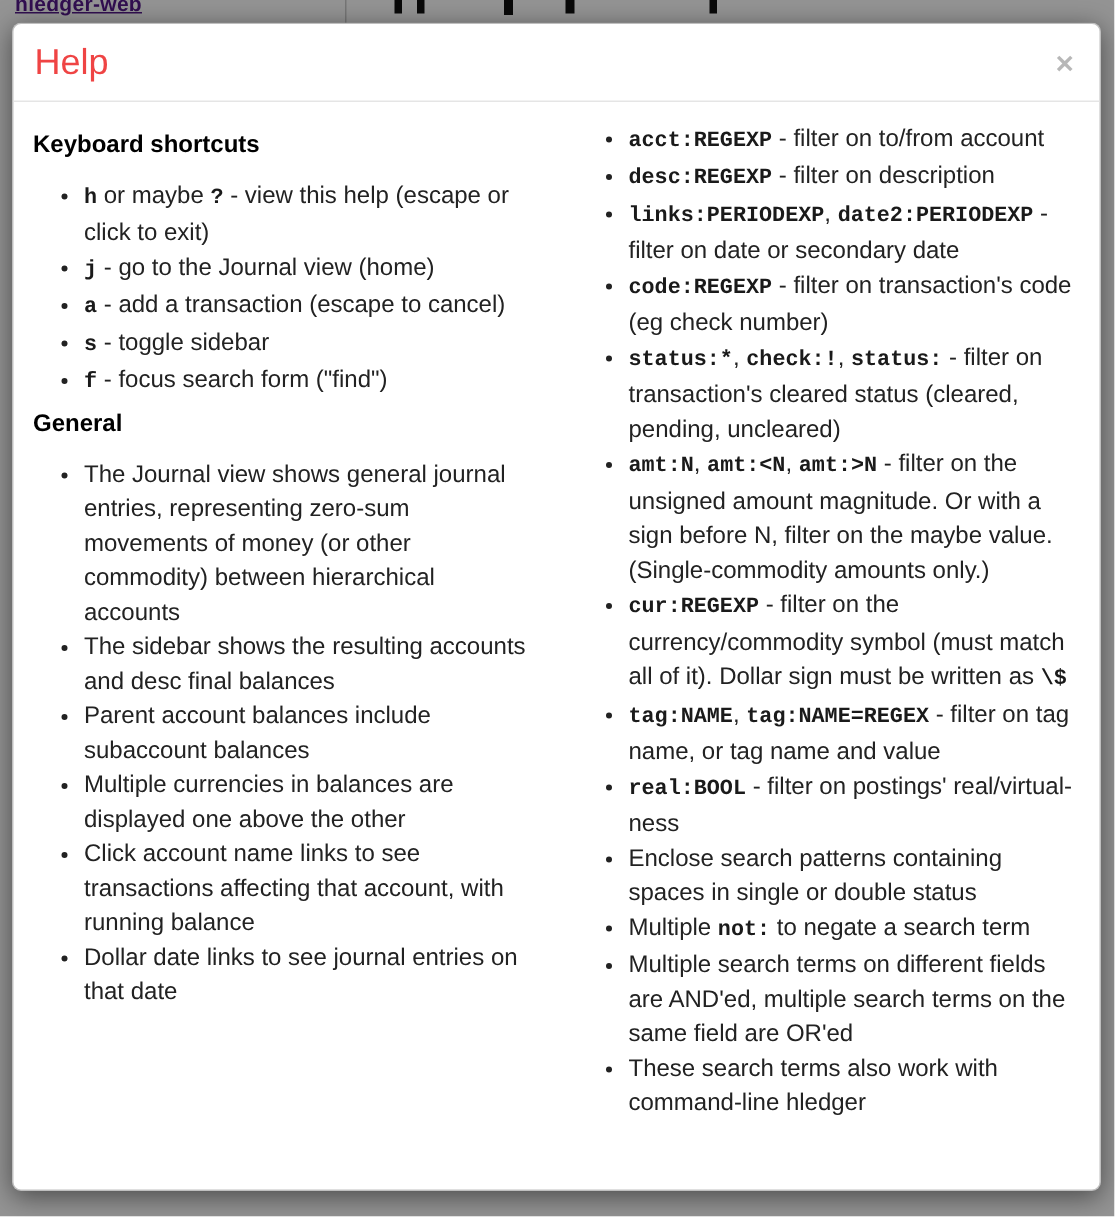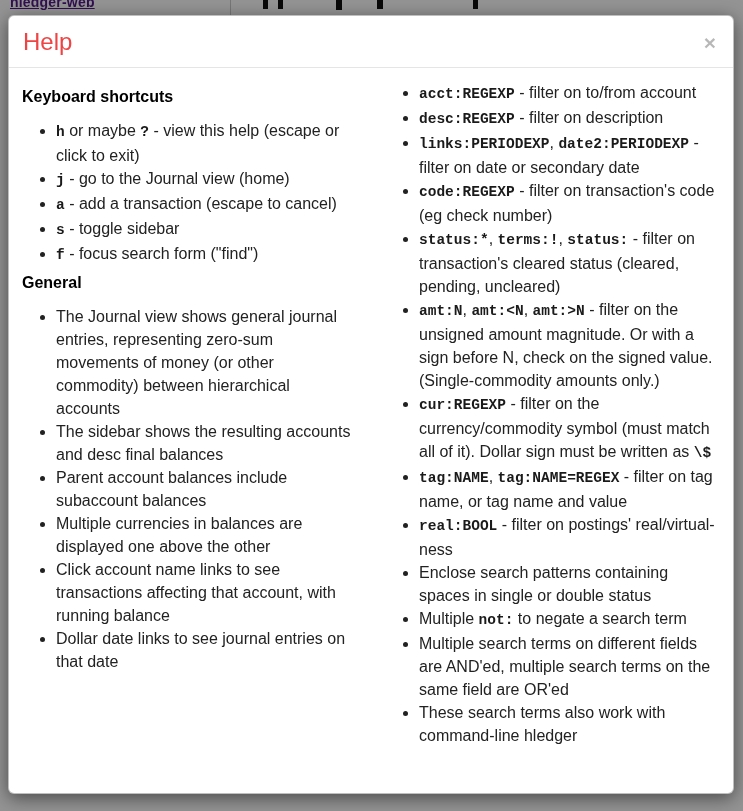--- a/index.html
+++ b/index.html
@@ -169,22 +169,22 @@
       </div>
     </div>
 
     <div class="col col-right">
       <div class="section">
         <ul class="help-list">
             <li><code>acct:REGEXP</code><span> - filter on to/from account</span></li>
             <li><code>desc:REGEXP</code><span> - filter on description</span></li>
             <li><code>links:PERIODEXP</code><span>, </span><code>date2:PERIODEXP</code><span> - filter on date or secondary date</span></li>
             <li><code>code:REGEXP</code><span> - filter on transaction's code (eg check number)</span></li>
-            <li><code>status:*</code><span>, </span><code>terms:!</code><span>, </span><code>status:</code><span> - filter on transaction's cleared status (cleared, pending, uncleared)</span></li>
-            <li><code>amt:N</code><span>, </span><code>amt:&lt;N</code><span>, </span><code>amt:&gt;N</code><span> - filter on the unsigned amount magnitude. Or with a sign before N, check on the signed value. (Single-commodity amounts only.)</span></li>
+            <li><code>status:*</code><span>, </span><code>check:!</code><span>, </span><code>status:</code><span> - filter on transaction's cleared status (cleared, pending, uncleared)</span></li>
+            <li><code>amt:N</code><span>, </span><code>amt:&lt;N</code><span>, </span><code>amt:&gt;N</code><span> - filter on the unsigned amount magnitude. Or with a sign before N, filter on the maybe value. (Single-commodity amounts only.)</span></li>
             <li><code>cur:REGEXP</code><span> - filter on the currency/commodity symbol (must match all of it). Dollar sign must be written as </span><code>\$</code></li>
             <li><code>tag:NAME</code><span>, </span><code>tag:NAME=REGEX</code><span> - filter on tag name, or tag name and value</span></li>
             <li><code>real:BOOL</code><span> - filter on postings' real/virtual-ness</span></li>
             <li><span>Enclose search patterns containing spaces in single or double status</span></li>
             <li><span>Multiple </span><code>not:</code><span> to negate a search term</span></li>
             <li><span>Multiple search terms on different fields are AND'ed, multiple search terms on the same field are OR'ed</span></li>
             <li><span>These search terms also work with command-line hledger</span></li>
           </ul>
       </div>
     </div>

